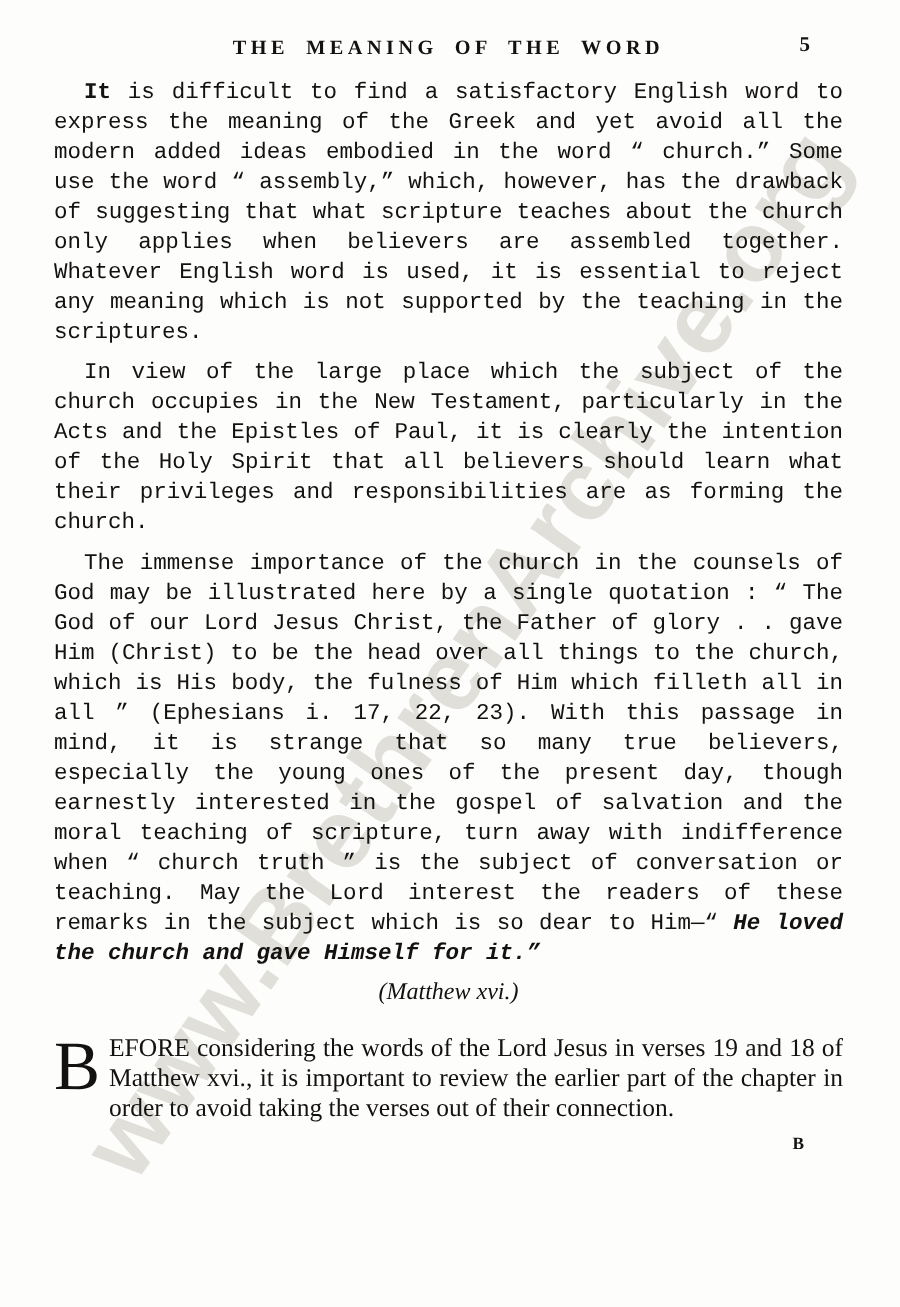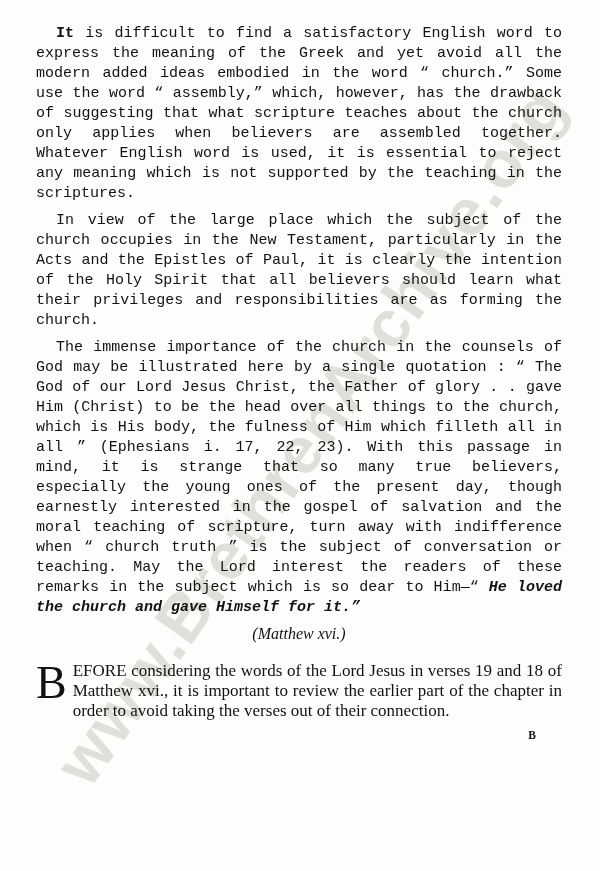--- a/index.html
+++ b/index.html
@@ -107,20 +107,24 @@
 </style>
 </head>
 <body>
 
 <div class="page">
 
   <div class="watermark">www.BrethrenArchive.org</div>
 
   <div class="content">
 
+    <div class="running-head">
+      <span>THE MEANING OF THE WORD</span>
+      <span class="folio">5</span>
+    </div>
 
     <p class="body-para"><span class="lead-word">It</span> <span>is difficult to find a satisfactory English word to express the meaning of the Greek and yet avoid all the modern added ideas embodied in the word “ church.”  Some use the word “ assembly,” which, however, has the drawback of suggesting that what scripture teaches about the church only applies when believers are assembled together.  Whatever English word is used, it is essential to reject any meaning which is not supported by the teaching in the scriptures.</span></p>
 
     <p class="body-para">In view of the large place which the subject of the church occupies in the New Testament, particularly in the Acts and the Epistles of Paul, it is clearly the intention of the Holy Spirit that all believers should learn what their privileges and responsibilities are as forming the church.</p>
 
     <p class="body-para"><span>The immense importance of the church in the counsels of God may be illustrated here by a single quotation :  “ The God of our Lord Jesus Christ, the Father of glory . . gave Him (Christ) to be the head over all things to the church, which is His body, the fulness of Him which filleth all in all ” (Ephesians i. 17, 22, 23).  With this passage in mind, it is strange that so many true believers, especially the young ones of the present day, though earnestly interested in the gospel of salvation and the moral teaching of scripture, turn away with indifference when “ church truth ” is the subject of conversation or teaching.  May the Lord interest the readers of these remarks in the subject which is so dear to Him—“ </span><span class="emph">He loved the church and gave Himself for it.”</span></p>
 
 
     <div class="section-sub">(Matthew xvi.)</div>
 

